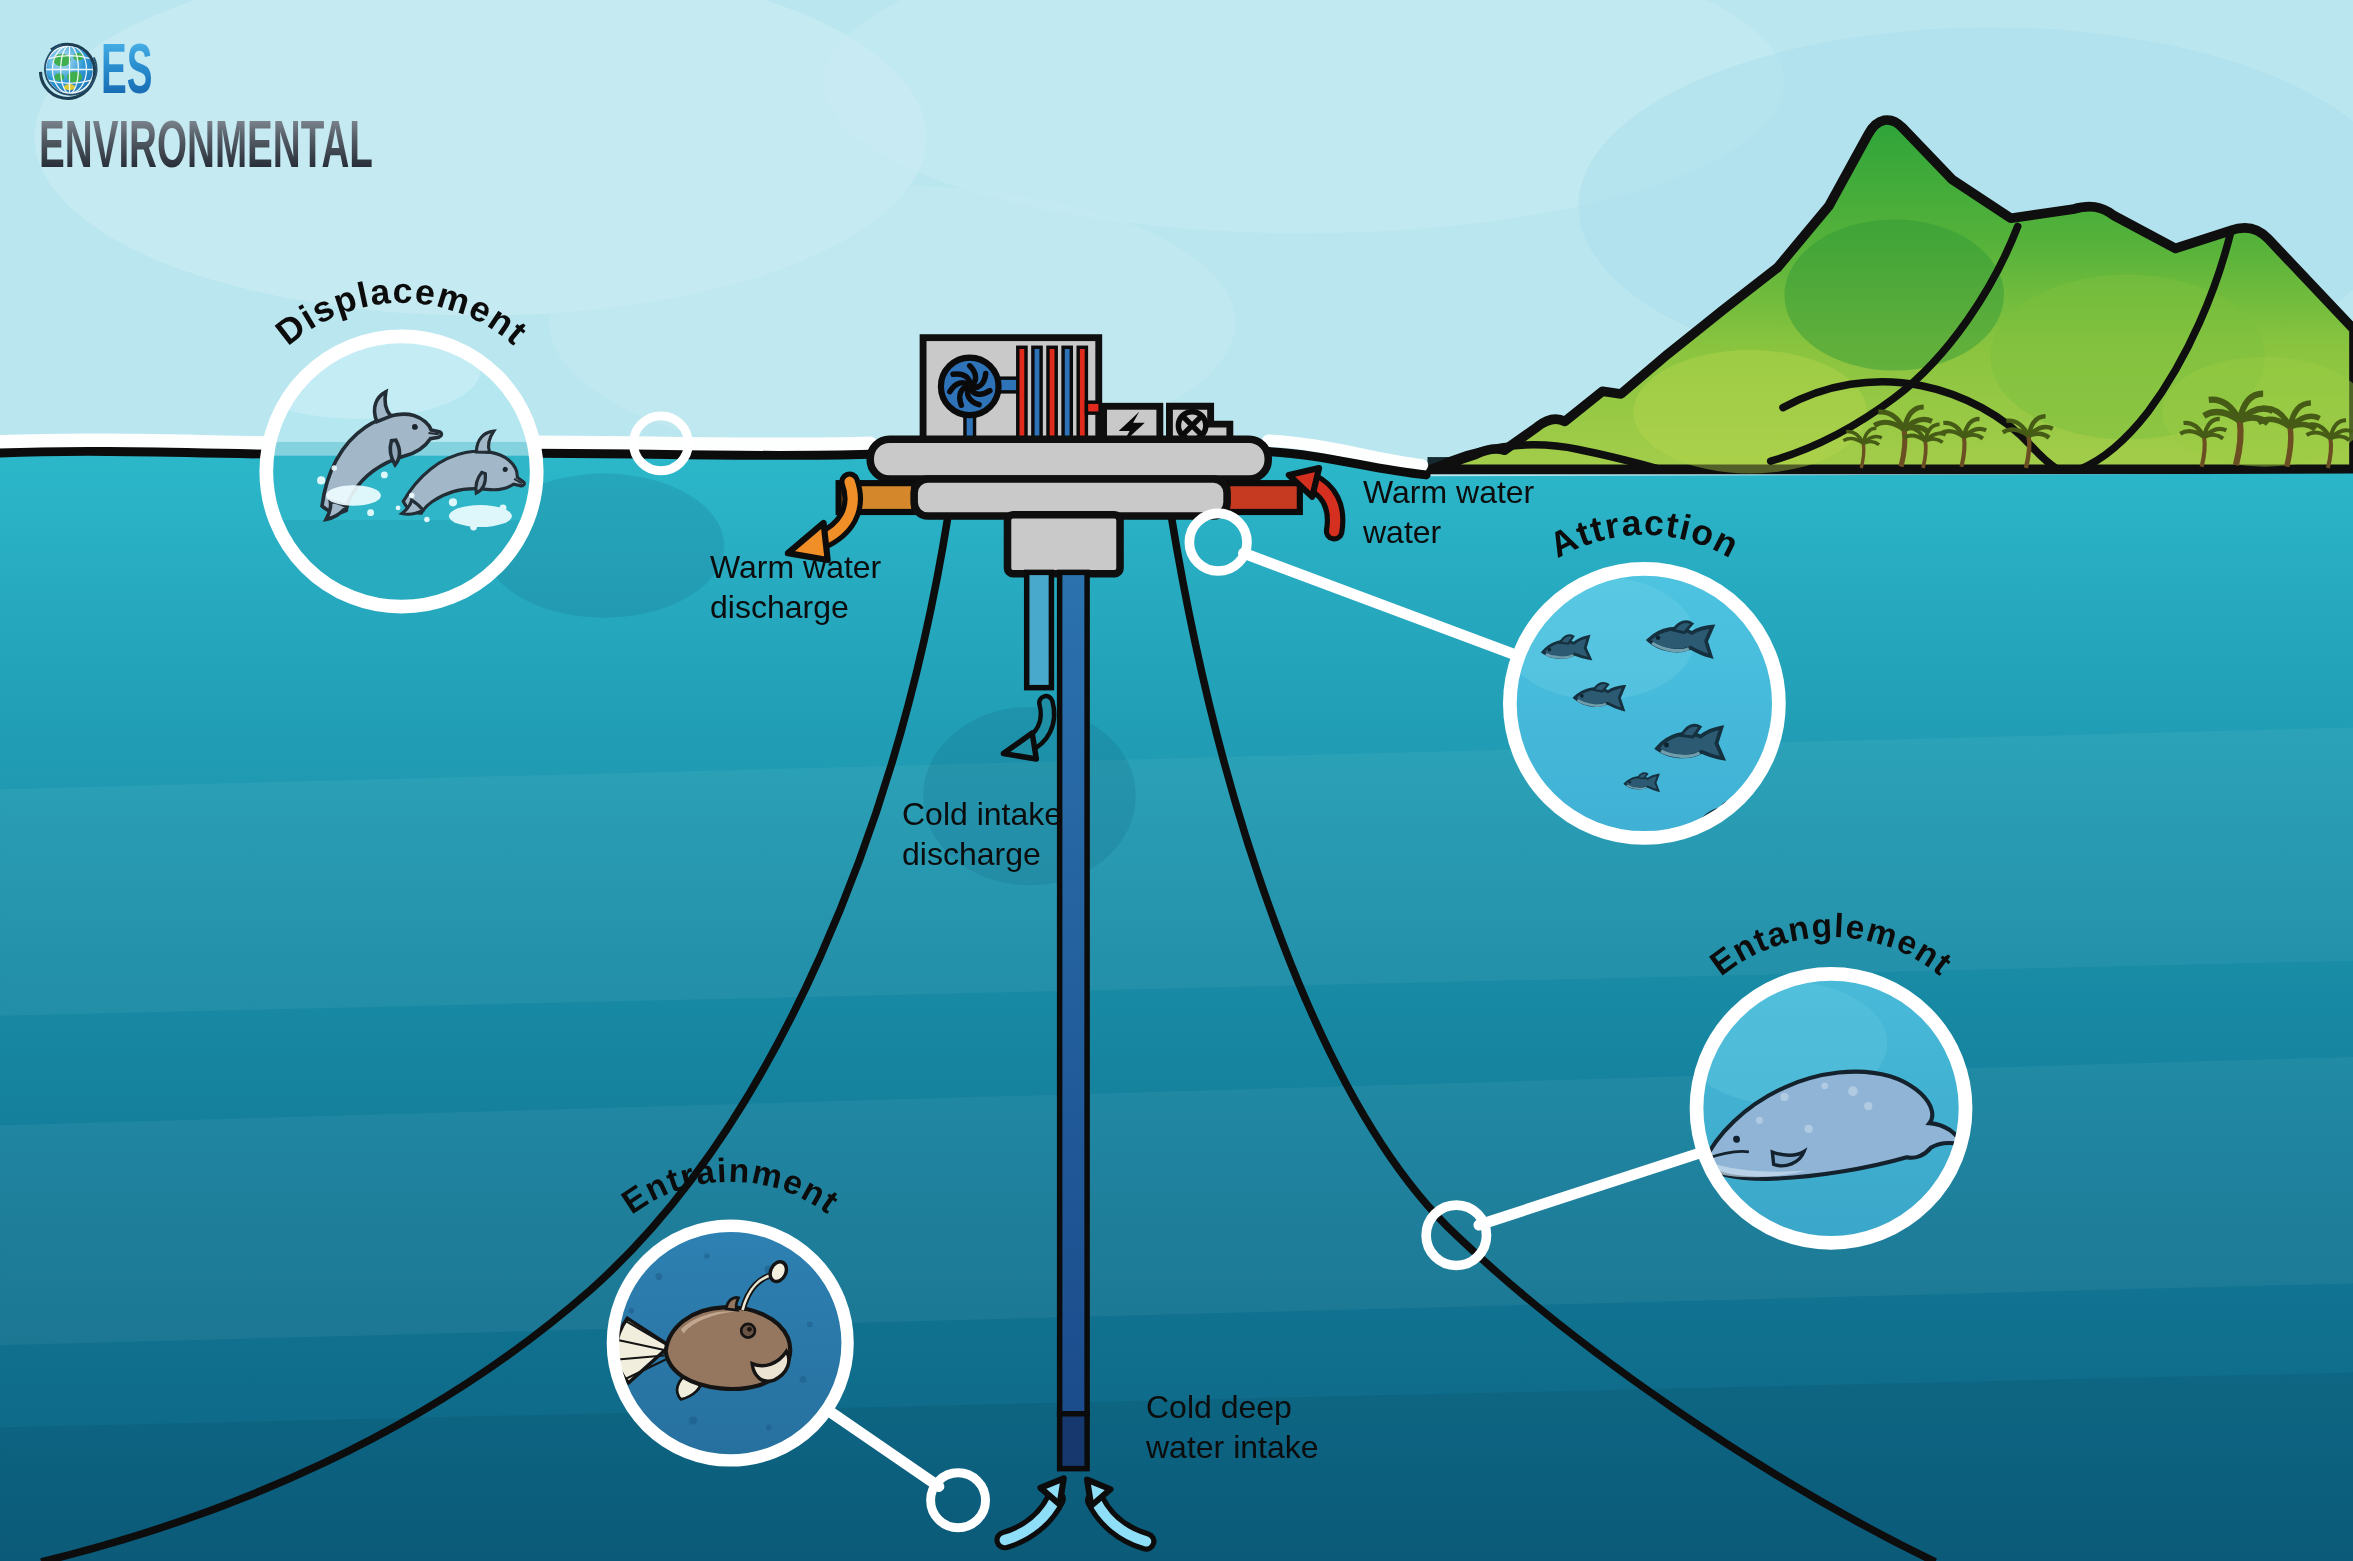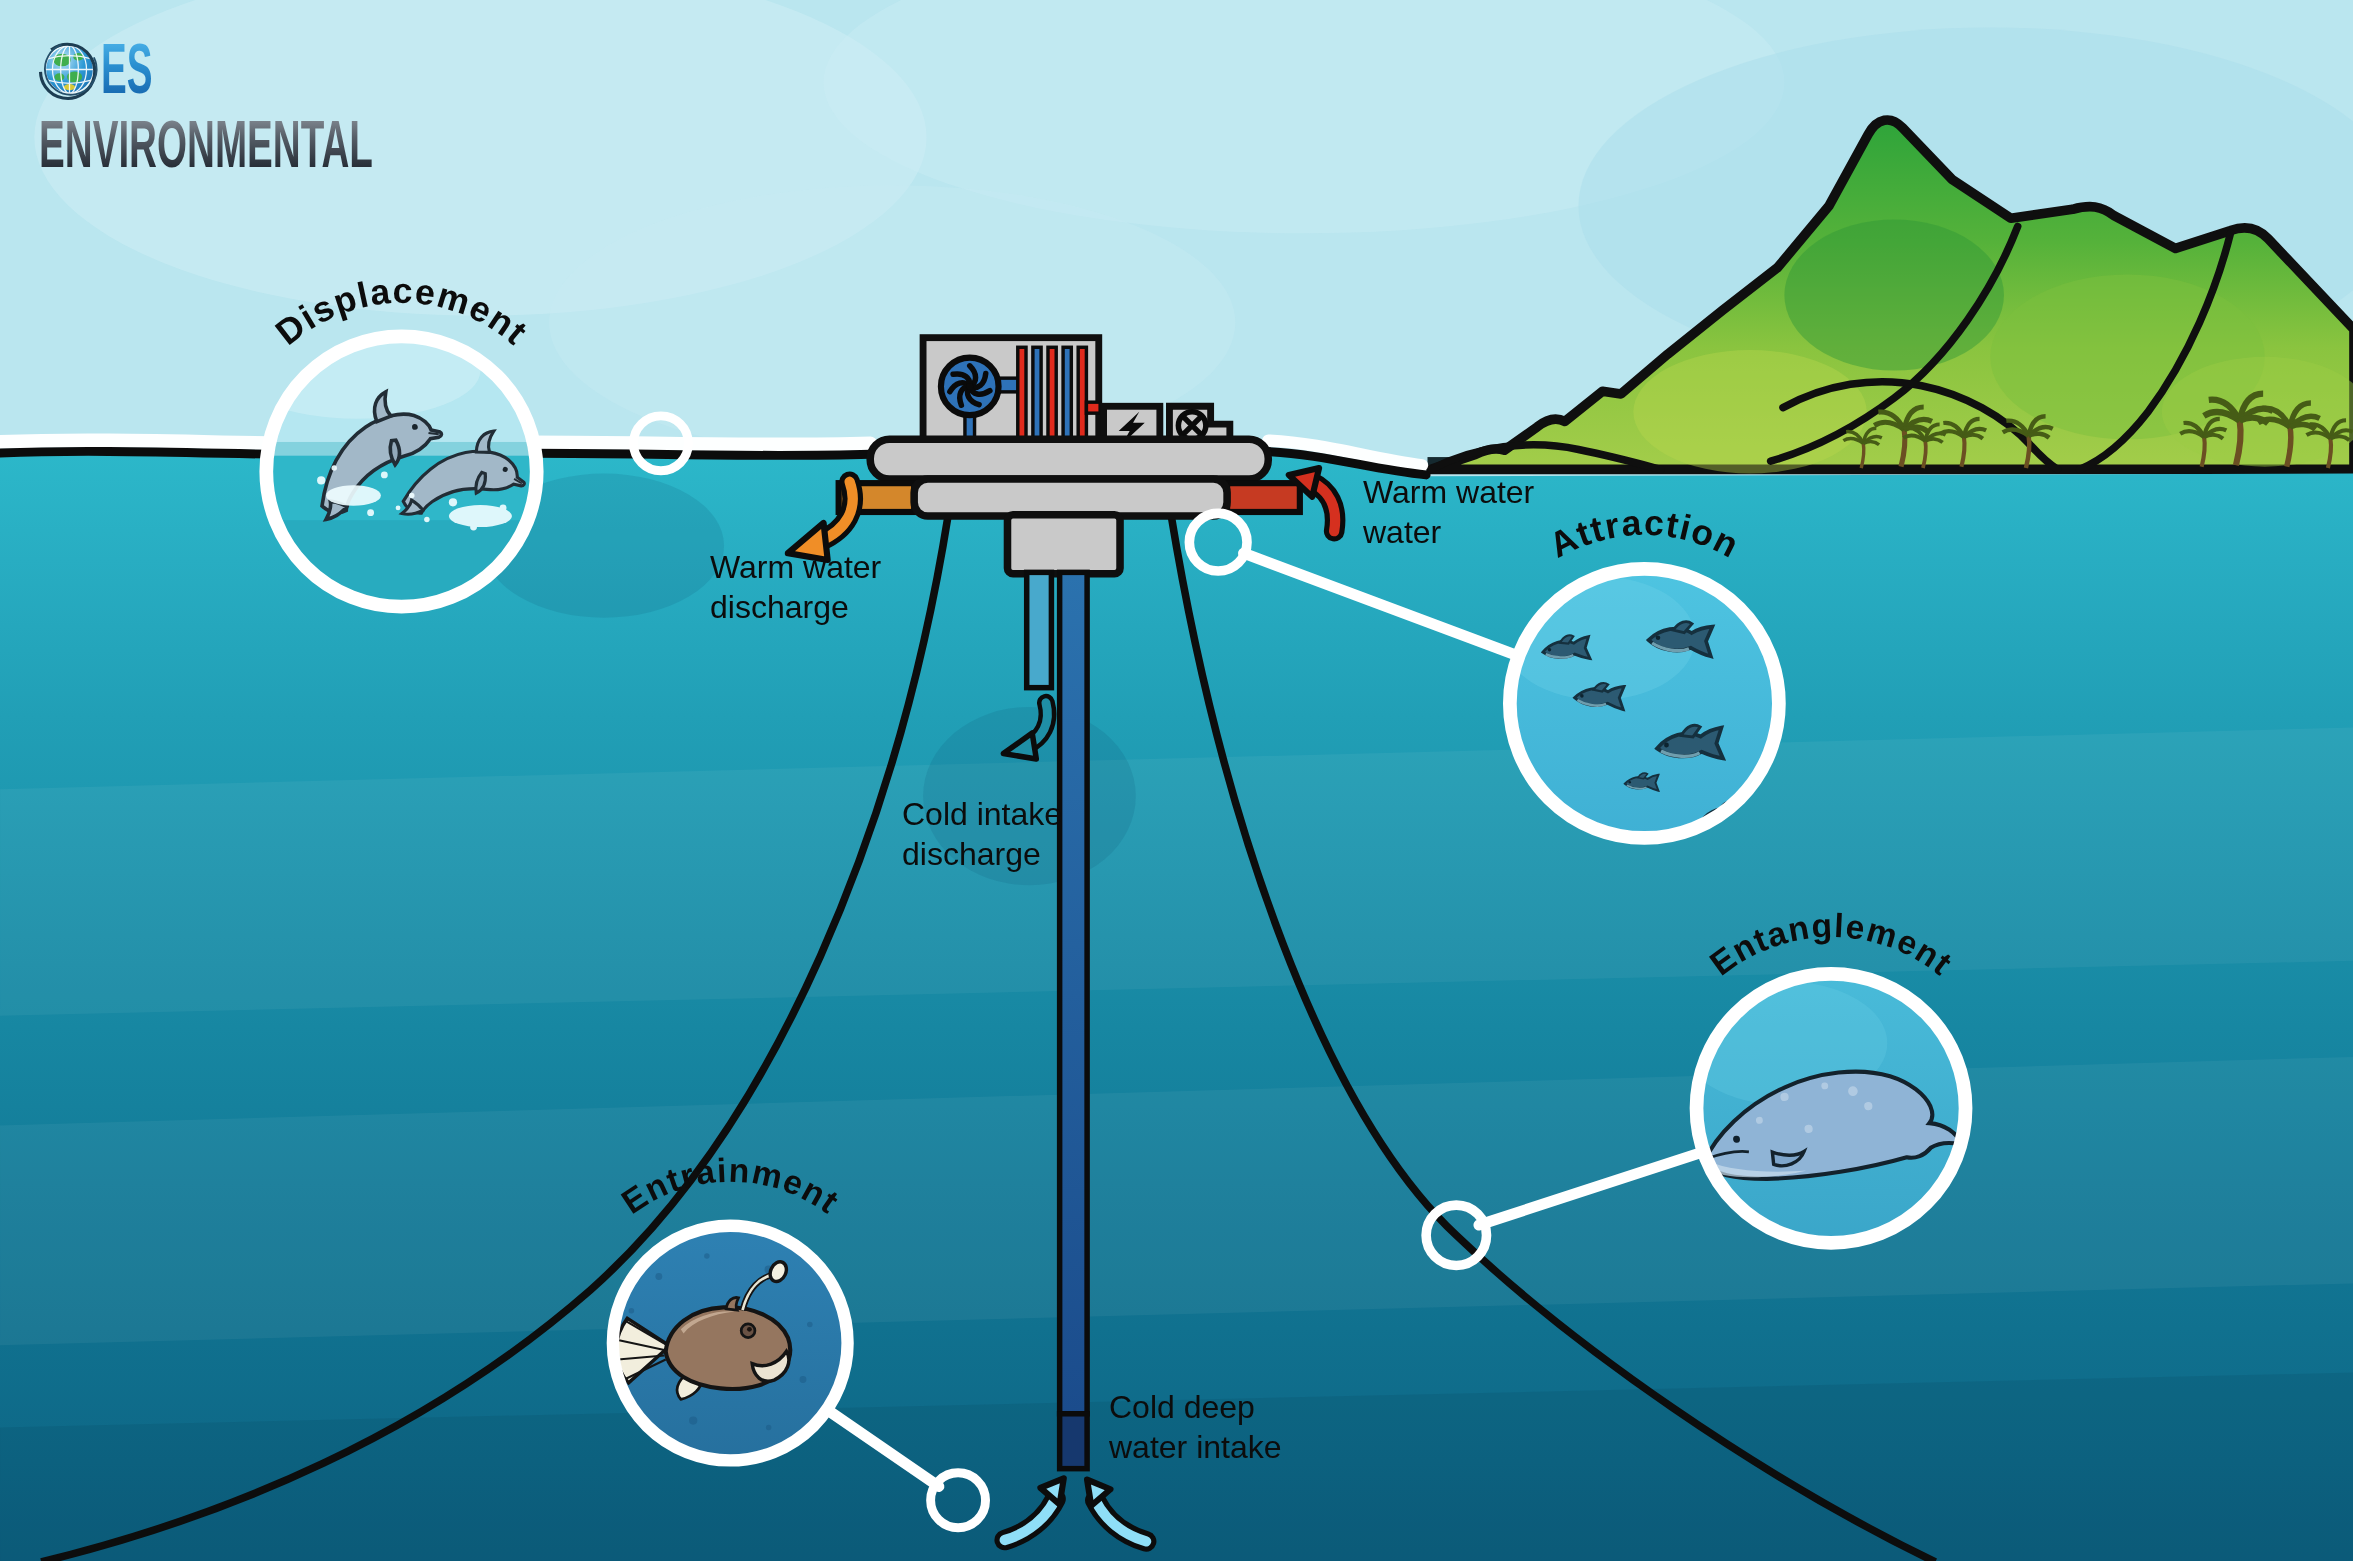--- a/index.html
+++ b/index.html
@@ -385,21 +385,21 @@
   <span>discharge</span>
 </div>
 <div class="flowlabel" id="lbl-warm-intake" style="left:1363px; top:473px;">
   <span>Warm water</span>
   <span>water</span>
 </div>
 <div class="flowlabel" id="lbl-cold-discharge" style="left:902px; top:795px;">
   <span>Cold intake</span>
   <span>discharge</span>
 </div>
-<div class="flowlabel" id="lbl-cold-intake" style="left:1109px; top:1388px;">
+<div class="flowlabel" id="lbl-cold-intake" style="left:1146px; top:1388px;">
   <span>Cold deep</span>
   <span>water intake</span>
 </div>
 
 <div id="logo">
   <div class="logo-row1">
     <svg width="63" height="63" viewBox="0 0 100 100">
       <circle cx="50" cy="50" r="38" fill="url(#globeG)"></circle>
       <g fill="#3fae4e">
         <ellipse cx="38" cy="35" rx="14" ry="10"></ellipse>

